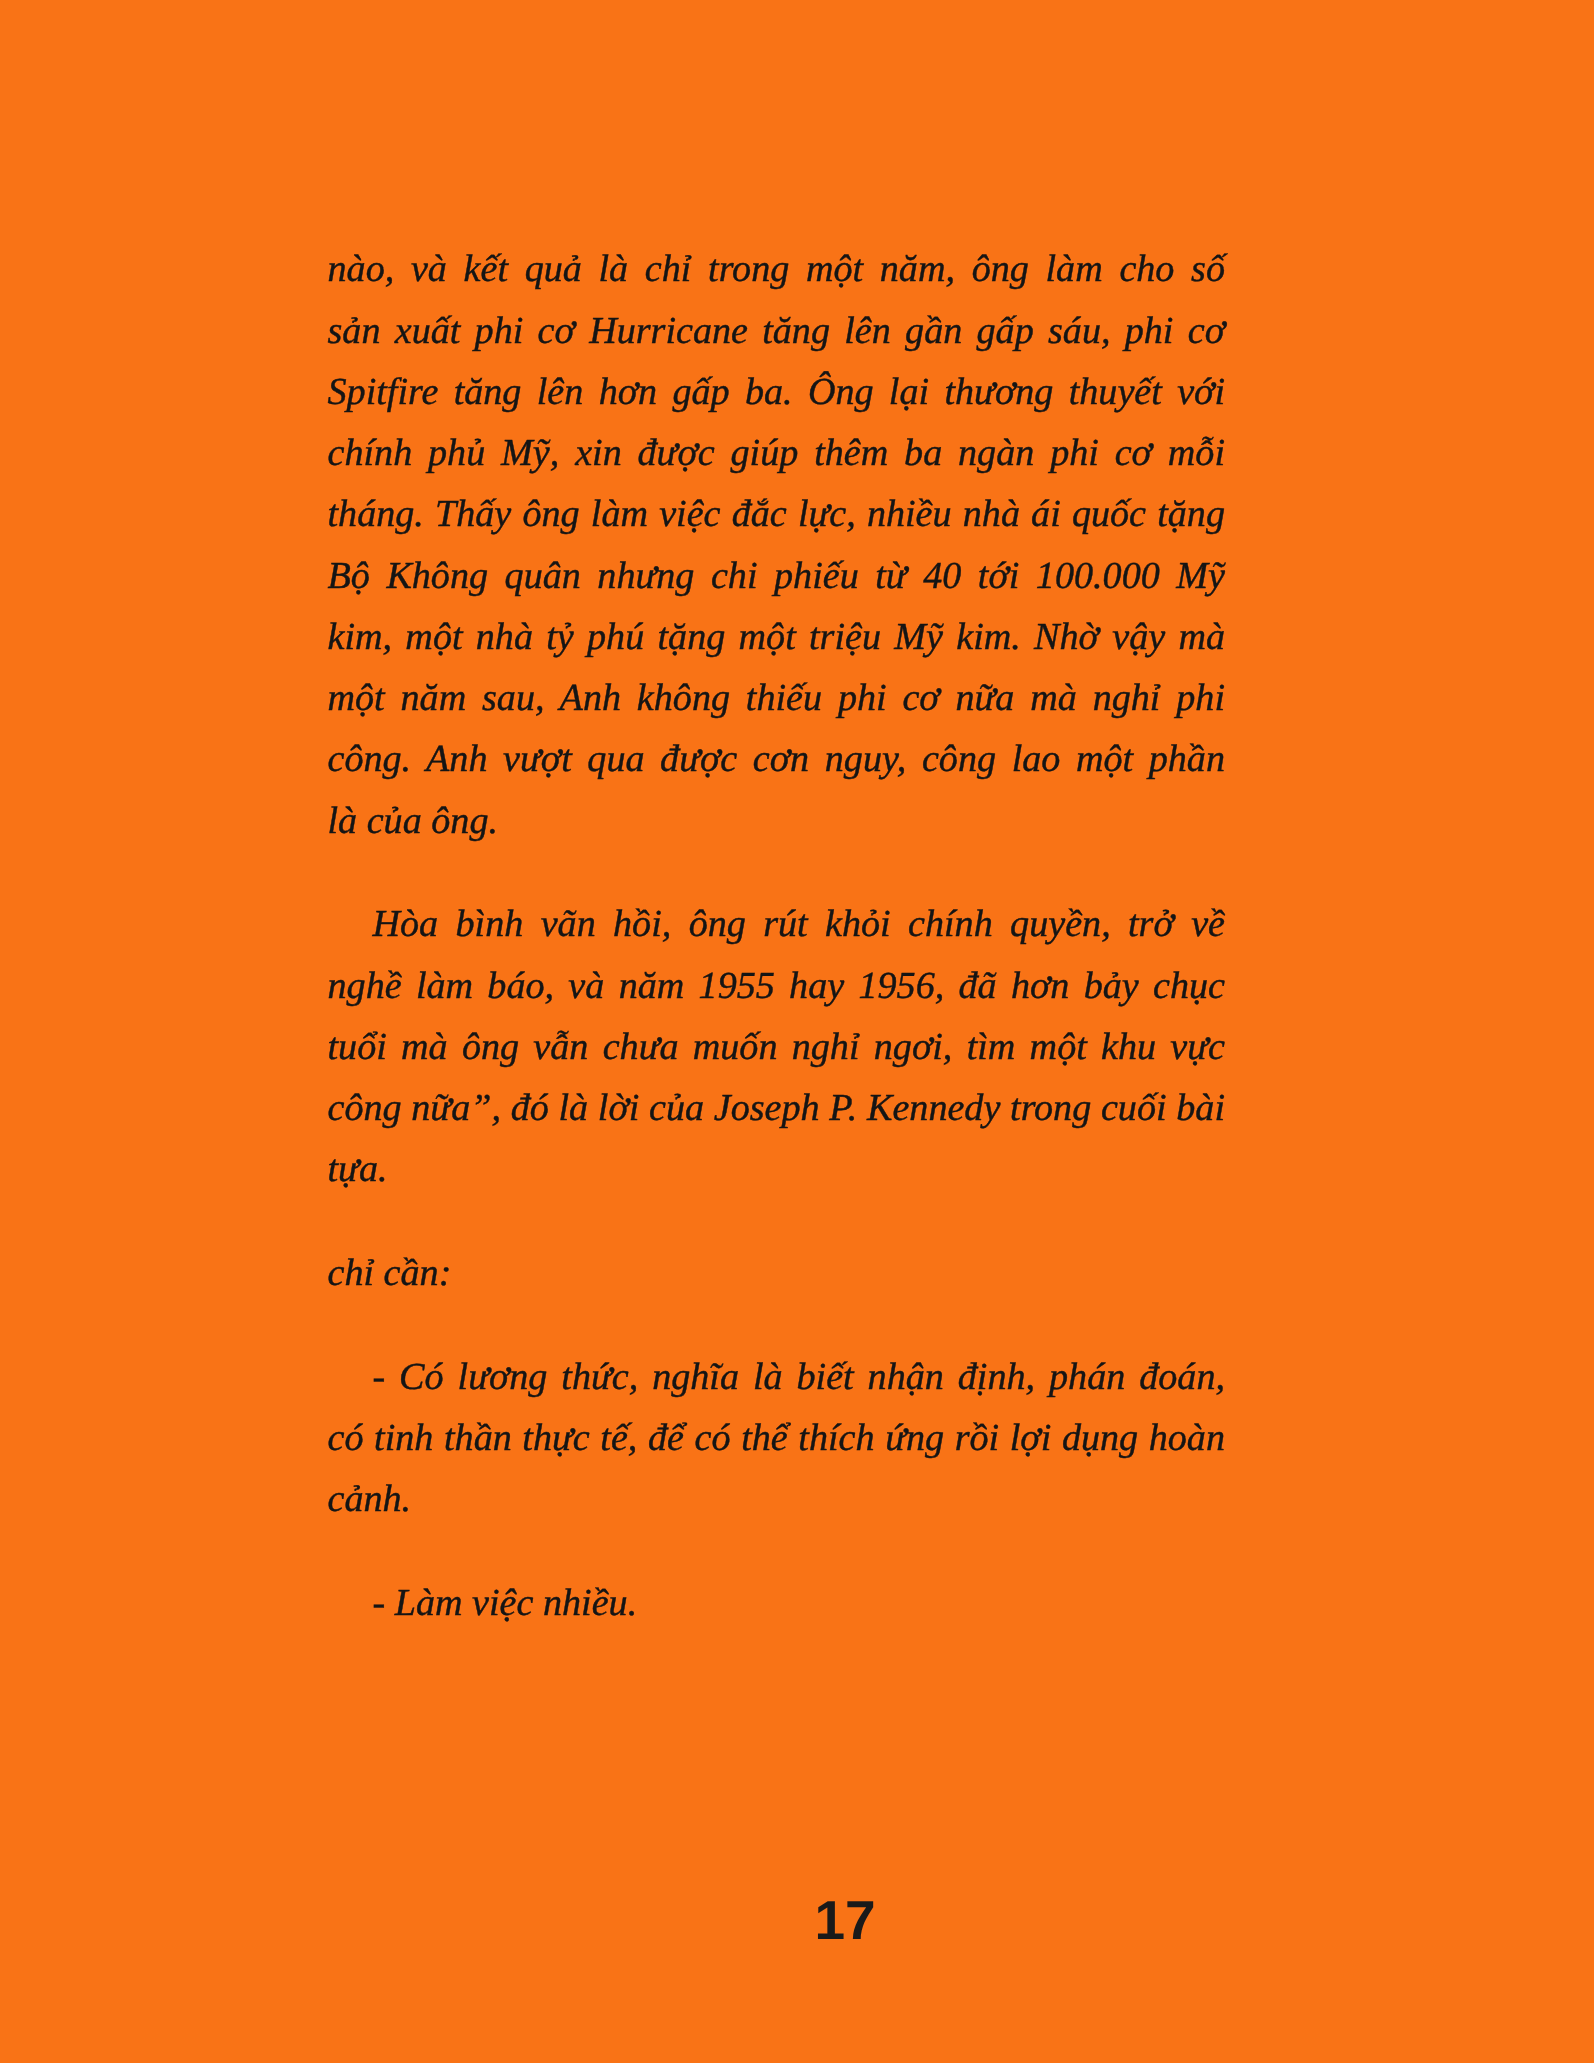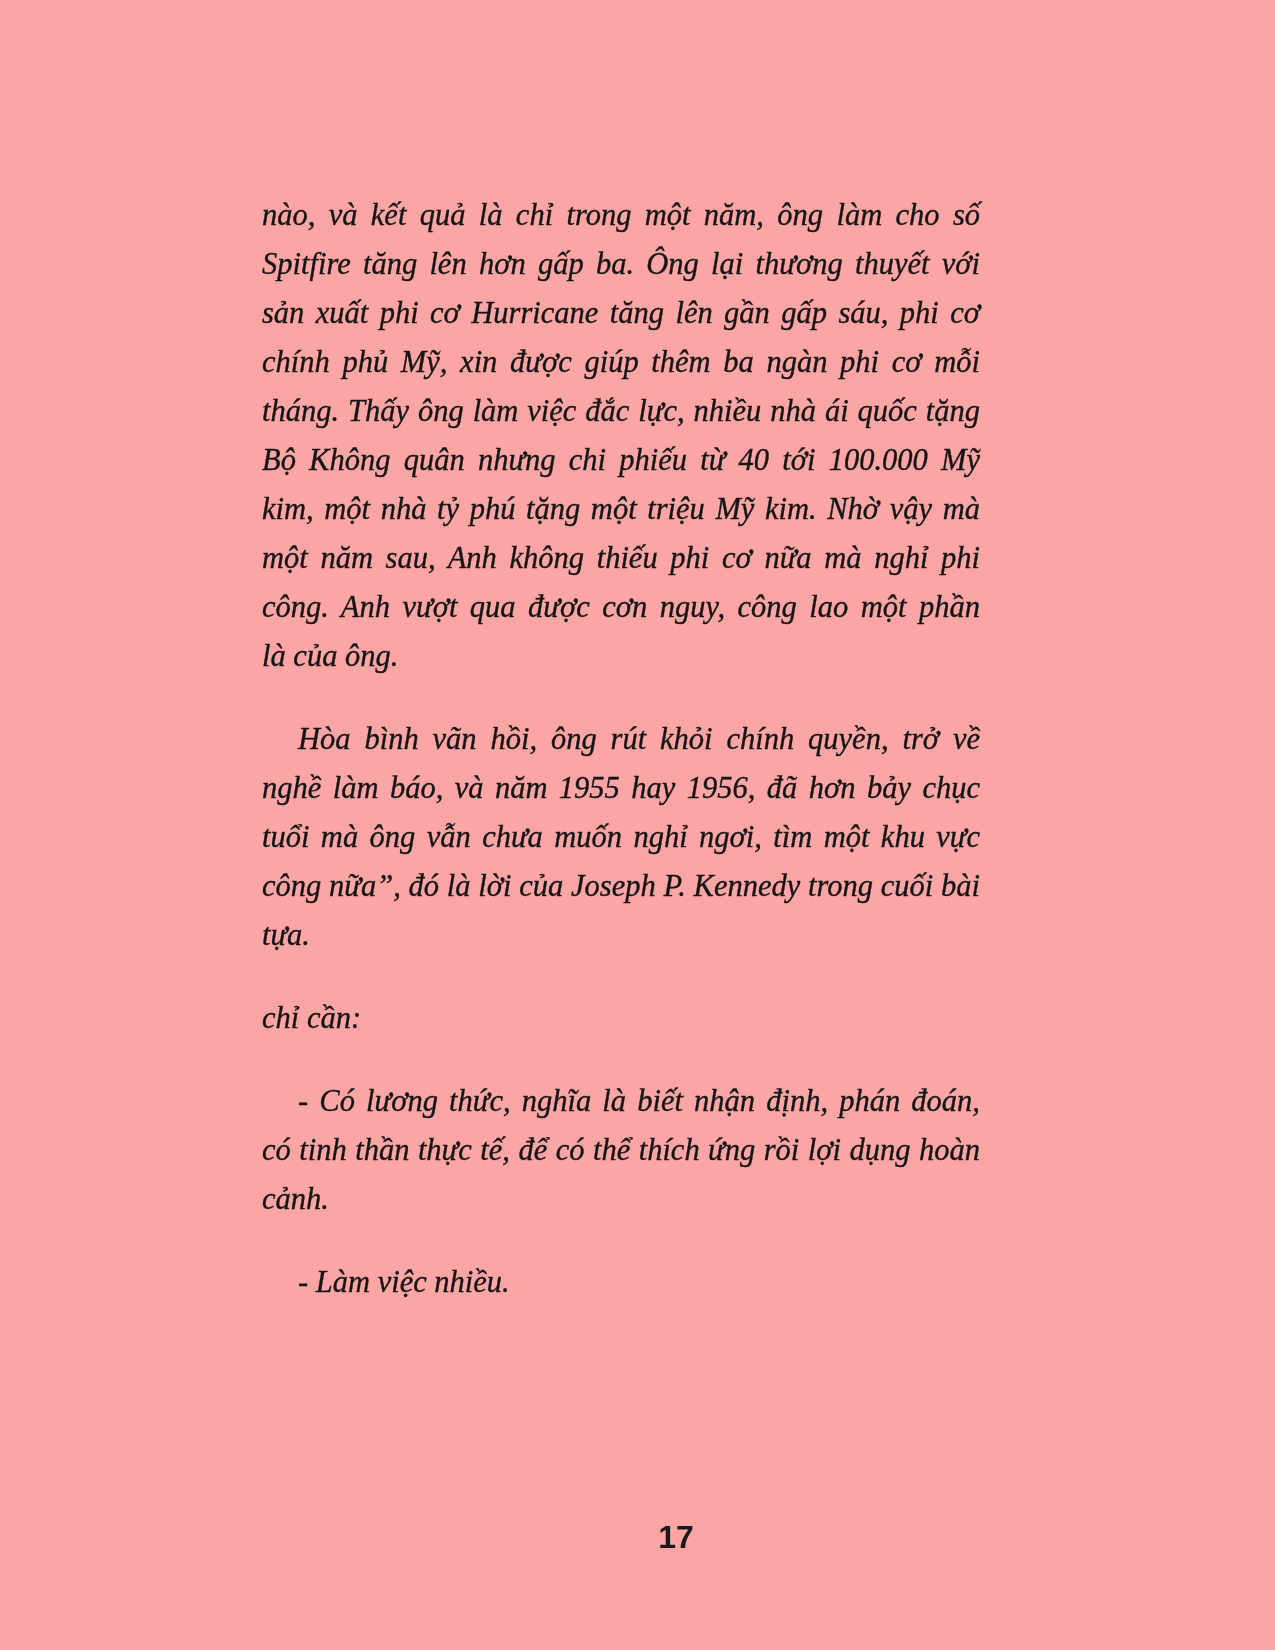--- a/index.html
+++ b/index.html
@@ -10,21 +10,21 @@
   body {
     width: 1275px;
     height: 1650px;
     position: relative;
     font-family: "Liberation Serif", serif;
     overflow: hidden;
   }
   .page {
     position: absolute;
     inset: 0;
-    background: #fca5a5;
+    background: #f97316;
   }
   .text-block {
     position: absolute;
     left: 262px;
     top: 191px;
     width: 718px;
   }
   .para {
     margin: 0 0 34px 0;
     padding: 0;
@@ -48,34 +48,34 @@
   .line.indent {
     text-indent: 36px;
   }
   .page-number {
     position: absolute;
     top: 1518px;
     left: 676px;
     transform: translateX(-50%);
     font-family: "Liberation Sans", sans-serif;
     font-weight: 700;
-    font-size: 32px;
+    font-size: 44px;
     line-height: 38px;
     color: #1a1a1a;
   }
 </style>
 </head>
 <body>
 
 <div class="page">
   <main class="text-block" id="text-block">
       <p class="para">
         <span class="line">nào, và kết quả là chỉ trong một năm, ông làm cho số</span>
+        <span class="line">sản xuất phi cơ Hurricane tăng lên gần gấp sáu, phi cơ</span>
         <span class="line">Spitfire tăng lên hơn gấp ba. Ông lại thương thuyết với</span>
-        <span class="line">sản xuất phi cơ Hurricane tăng lên gần gấp sáu, phi cơ</span>
         <span class="line">chính phủ Mỹ, xin được giúp thêm ba ngàn phi cơ mỗi</span>
         <span class="line">tháng. Thấy ông làm việc đắc lực, nhiều nhà ái quốc tặng</span>
         <span class="line">Bộ Không quân nhưng chi phiếu từ 40 tới 100.000 Mỹ</span>
         <span class="line">kim, một nhà tỷ phú tặng một triệu Mỹ kim. Nhờ vậy mà</span>
         <span class="line">một năm sau, Anh không thiếu phi cơ nữa mà nghỉ phi</span>
         <span class="line">công. Anh vượt qua được cơn nguy, công lao một phần</span>
         <span class="line last">là của ông.</span>
       </p>
       <p class="para">
         <span class="line indent">Hòa bình vãn hồi, ông rút khỏi chính quyền, trở về</span>

